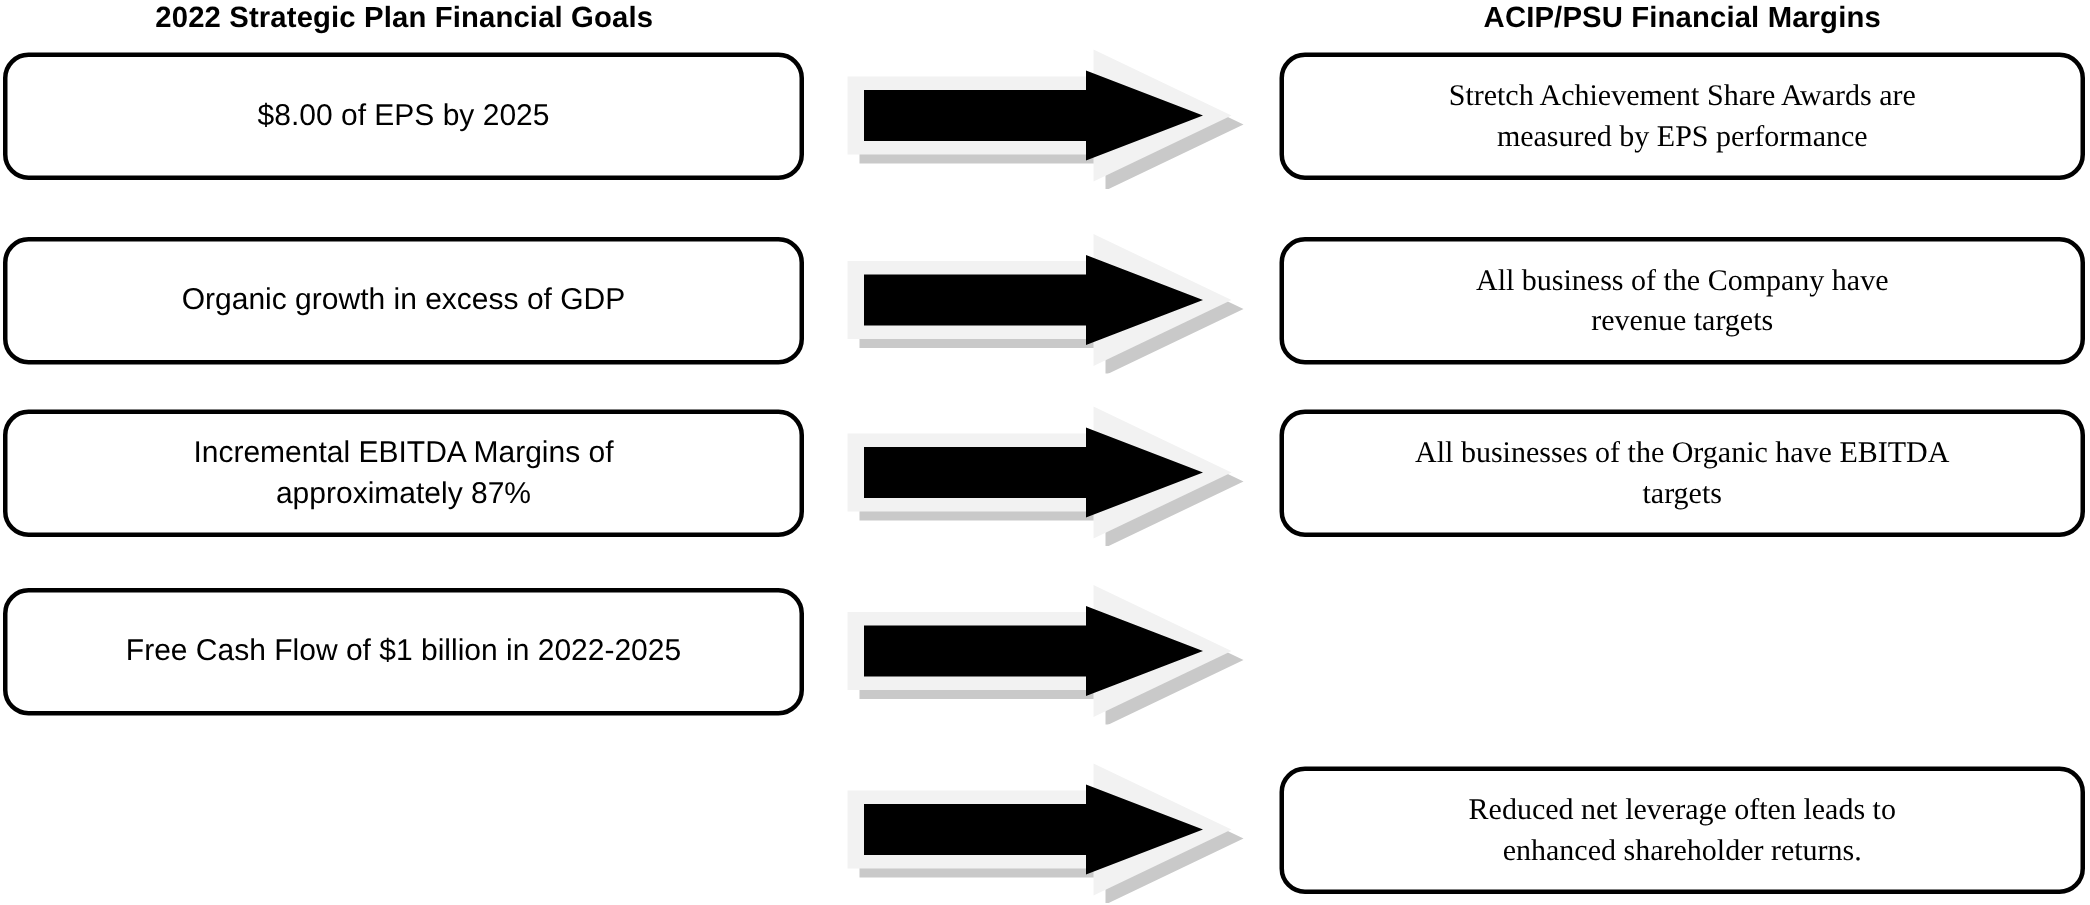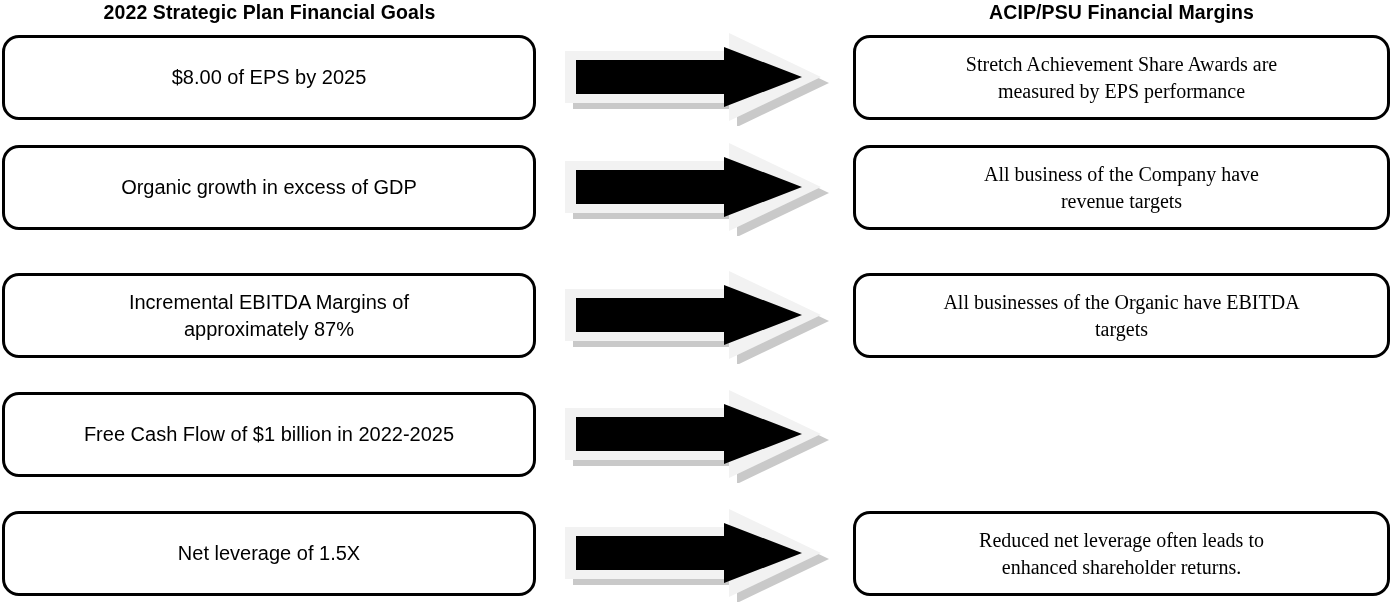--- a/index.html
+++ b/index.html
@@ -102,21 +102,21 @@
         <polygon points="8,22 172,22 172,4 264,48 172,92 172,74 8,74" fill="#f2f2f2"></polygon>
         <polygon points="19,31 167,31 167,18 245,48 167,78 167,65 19,65" fill="#000000"></polygon>
       </svg>
     </div>
     <div class="box box-right">
       <span class="box-text">Stretch Achievement Share Awards are
 measured by EPS performance</span>
     </div>
   </div>
 
-  <div class="row" style="top:145px;">
+  <div class="row" style="top:158px;">
     <div class="box box-left">
       <span class="box-text">Organic growth in excess of GDP</span>
     </div>
     <div class="arrow-wrap">
       <svg class="arrow-svg" viewBox="0 0 282 97" xmlns="http://www.w3.org/2000/svg">
         <polygon points="16,28 180,28 180,10 272,54 180,98 180,80 16,80" fill="#c9c9c9"></polygon>
         <polygon points="8,22 172,22 172,4 264,48 172,92 172,74 8,74" fill="#f2f2f2"></polygon>
         <polygon points="19,31 167,31 167,18 245,48 167,78 167,65 19,65" fill="#000000"></polygon>
       </svg>
     </div>
@@ -151,23 +151,20 @@
     <div class="arrow-wrap">
       <svg class="arrow-svg" viewBox="0 0 282 97" xmlns="http://www.w3.org/2000/svg">
         <polygon points="16,28 180,28 180,10 272,54 180,98 180,80 16,80" fill="#c9c9c9"></polygon>
         <polygon points="8,22 172,22 172,4 264,48 172,92 172,74 8,74" fill="#f2f2f2"></polygon>
         <polygon points="19,31 167,31 167,18 245,48 167,78 167,65 19,65" fill="#000000"></polygon>
       </svg>
     </div>
   </div>
 
   <div class="row" style="top:511px;">
-    <div class="box box-left">
-      <span class="box-text">Net leverage of 1.5X</span>
-    </div>
     <div class="arrow-wrap">
       <svg class="arrow-svg" viewBox="0 0 282 97" xmlns="http://www.w3.org/2000/svg">
         <polygon points="16,28 180,28 180,10 272,54 180,98 180,80 16,80" fill="#c9c9c9"></polygon>
         <polygon points="8,22 172,22 172,4 264,48 172,92 172,74 8,74" fill="#f2f2f2"></polygon>
         <polygon points="19,31 167,31 167,18 245,48 167,78 167,65 19,65" fill="#000000"></polygon>
       </svg>
     </div>
     <div class="box box-right">
       <span class="box-text">Reduced net leverage often leads to
 enhanced shareholder returns.</span>

